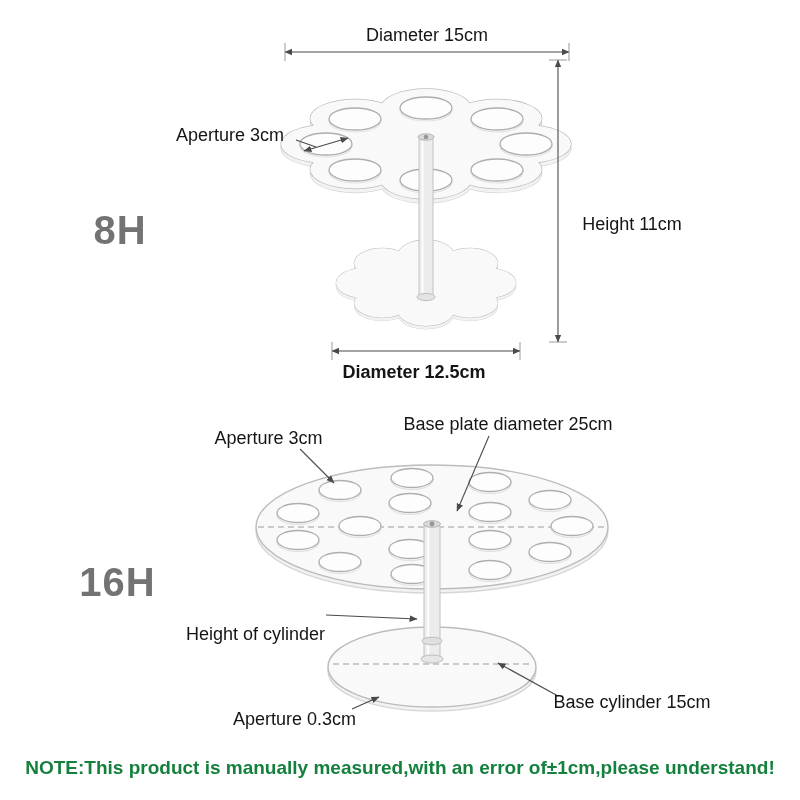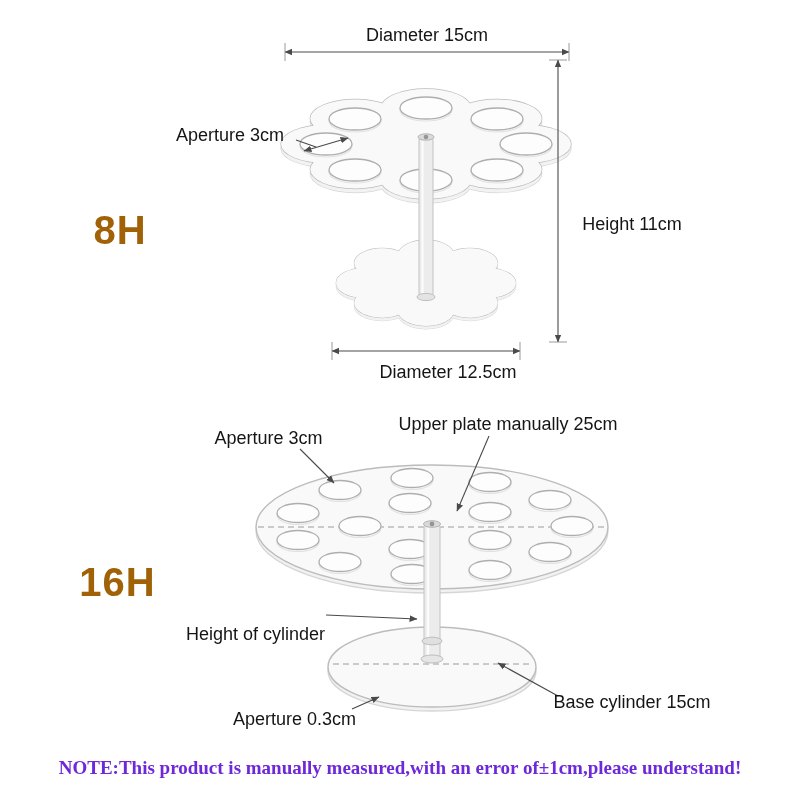--- a/index.html
+++ b/index.html
@@ -2,22 +2,22 @@
 <html><head>
 <meta charset="utf-8">
 <style>
   * { margin:0; padding:0; box-sizing:border-box; }
   html,body { background:#ffffff; font-family:"Liberation Sans", sans-serif; }
   .canvas { position:relative; width:800px; height:800px; background:#ffffff; overflow:hidden; }
   svg.scene { position:absolute; left:0; top:0; }
 
   .lbl { position:absolute; font-size:18px; color:#151515; text-align:center; line-height:1.25; white-space:nowrap; }
   .lbl.wrap { white-space:normal; }
-  .model-label { position:absolute; color:#a16207; font-weight:700; font-size:40px; text-align:center; letter-spacing:1px; }
-  .note { position:absolute; left:0; right:0; top:757px; text-align:center; font-size:19px; font-weight:700; color:#6d28d9; white-space:nowrap;font-family:Liberation Serif, serif; }
+  .model-label { position:absolute; color:#737373; font-weight:700; font-size:40px; text-align:center; letter-spacing:1px; }
+  .note { position:absolute; left:0; right:0; top:757px; text-align:center; font-size:19px; font-weight:700; color:#15803d; white-space:nowrap; }
 
   
   .plate-stroke      { fill:#f9f9f9; stroke:#bcbcbc; stroke-width:1.4; }
   .plate-fill        { fill:#f9f9f9; stroke:none; }
   .plate-stroke-edge { fill:#f2f2f2; stroke:#d6d6d6; stroke-width:1.3; }
   .plate-fill-edge   { fill:#f2f2f2; stroke:none; }
   .hole-under { fill:none;    stroke:#e2e2e2; stroke-width:1.2; }
   .hole-main  { fill:#fdfdfd; stroke:#aeaeae; stroke-width:1.3; }
 
   
@@ -145,25 +145,25 @@
         <line class="leader" x1="326" y1="615" x2="417" y2="619" marker-end="url(#arrow)"></line>
         <line class="leader" x1="558" y1="696" x2="498" y2="663" marker-end="url(#arrow)"></line>
         <line class="leader" x1="352" y1="709" x2="379" y2="697" marker-end="url(#arrow)"></line>
       </g>
     </g>
   </svg>
 
   <div class="lbl" style="left:347px; top:24px;  width:160px;">Diameter 15cm</div>
   <div class="lbl" style="left:160px; top:124px; width:140px;">Aperture 3cm</div>
   <div class="lbl" style="left:572px; top:213px; width:120px;">Height 11cm</div>
-  <div class="lbl" style="left:363px; top:361px; width:170px;">Diameter 12.5cm</div>
+  <div class="lbl" style="left:329px; top:361px; width:170px;font-weight:bold;">Diameter 12.5cm</div>
   <div class="model-label" style="left:65px; top:208px; width:110px;">8H</div>
 
   <div class="lbl" style="left:196px; top:427px; width:145px;">Aperture 3cm</div>
-  <div class="lbl" style="left:383px; top:413px; width:250px;">Upper plate manually 25cm</div>
+  <div class="lbl" style="left:383px; top:413px; width:250px;">Base plate diameter 25cm</div>
   <div class="lbl wrap" style="left:168px; top:596px; width:175px;margin-top:27px;">
     <span style="display:block;">Height of cylinder</span>
   </div>
   <div class="lbl" style="left:537px; top:691px; width:190px;">Base cylinder 15cm</div>
   <div class="lbl" style="left:212px; top:708px; width:165px;">Aperture 0.3cm</div>
   <div class="model-label" style="left:55px; top:560px; width:125px;">16H</div>
 
   <div class="note">NOTE:This product is manually measured,with an error of±1cm,please understand!</div>
 </div>
 

